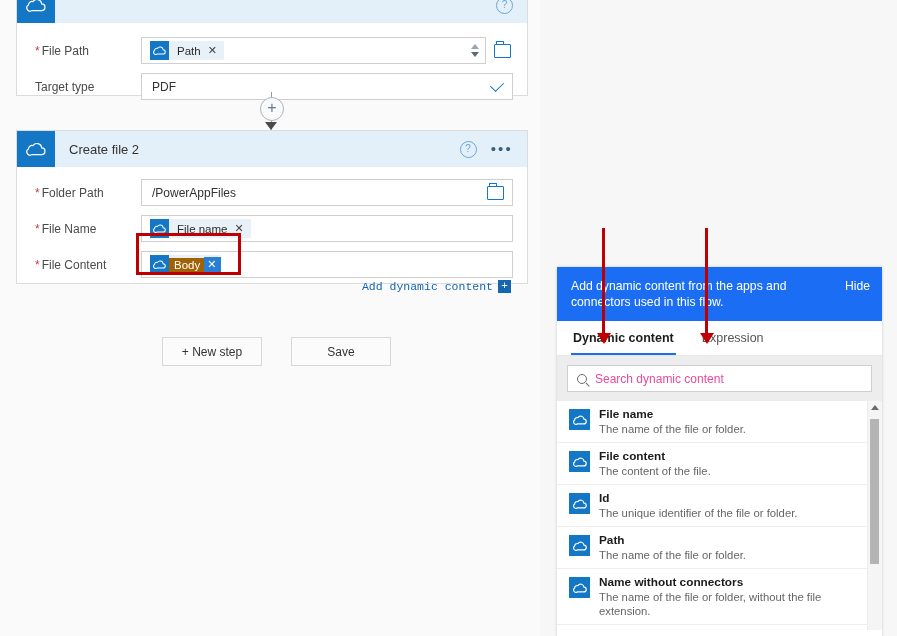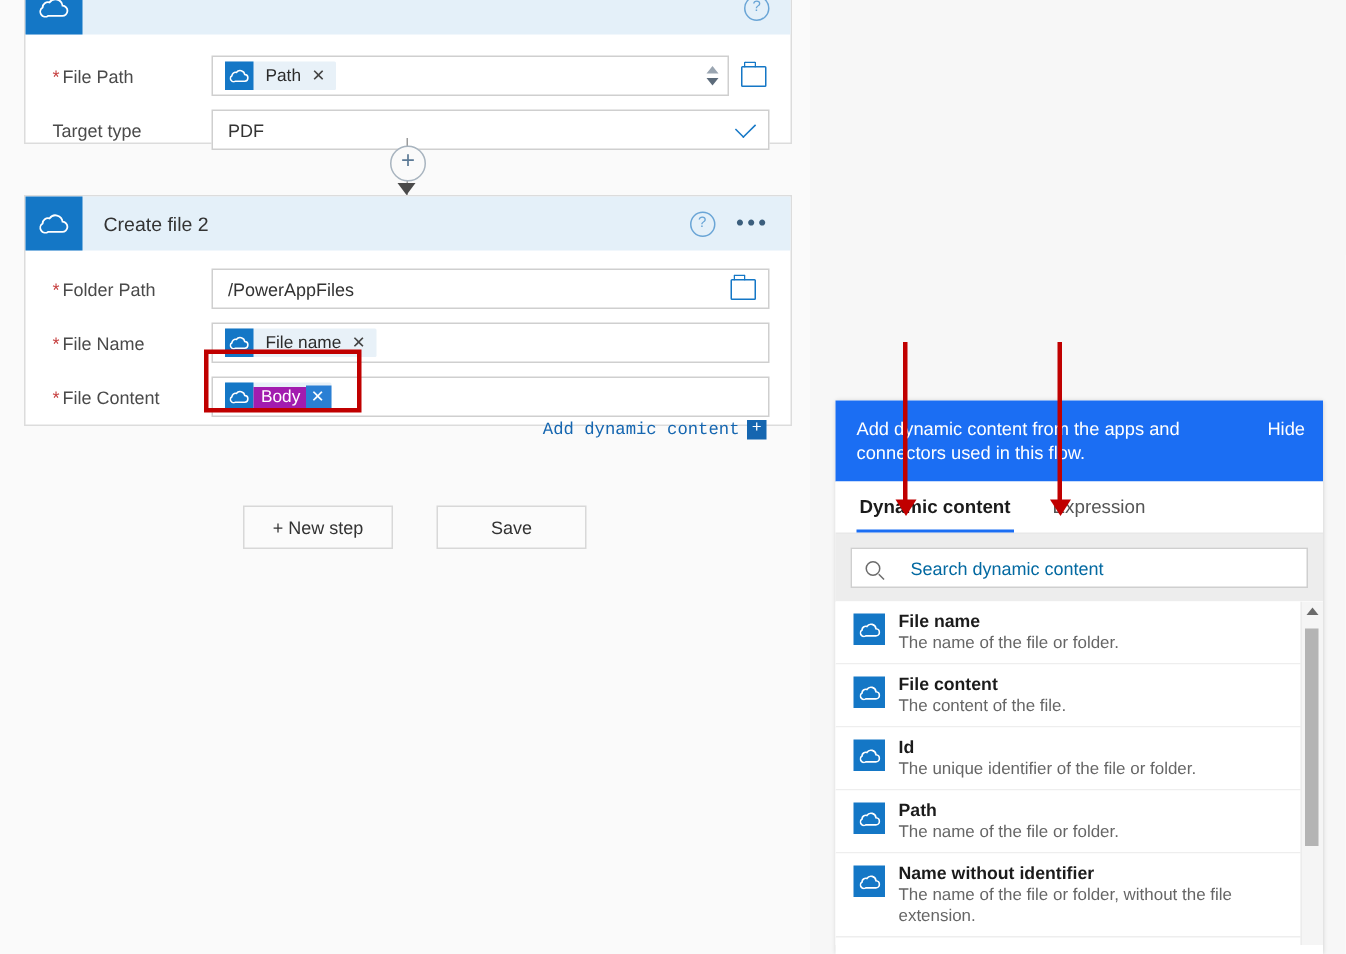--- a/index.html
+++ b/index.html
@@ -108,21 +108,21 @@
     font-size:11.5px;color:#2b2b2b;
     border-radius:1px;
   }
   .token .tok-ico{
     width:19px;height:19px;background:#1477c6;
     display:flex;align-items:center;justify-content:center;flex:0 0 19px;
   }
   .token .tok-label{padding:0 7px 0 8px;}
   .token .tok-x{padding-right:7px;color:#444;font-size:11px;cursor:pointer;}
   
-  .token.selected .tok-label{background:#a21caf;color:#fff;padding:1px 4px 1px 5px;}
+  .token.selected .tok-label{background:#a16207;color:#fff;padding:1px 4px 1px 5px;}
   .token.selected .tok-x{background:#2a7fd4;color:#fff;padding:1px 5px 1px 3px;}
 
   
   .adc{
     display:flex;align-items:center;justify-content:flex-end;
     gap:5px;margin-top:-2px;padding-right:2px;font-family:Liberation Mono, monospace;
   }
   .adc-link{color:#1566b0;font-size:11.5px;cursor:pointer;}
   .adc-plus{
     width:13px;height:13px;background:#1566b0;color:#fff;
@@ -184,21 +184,21 @@
     display:flex;align-items:center;gap:8px;padding:0 9px;box-sizing:border-box;
   }
   .mag{
     width:8px;height:8px;border:1.3px solid #6b6b6b;border-radius:50%;
     position:relative;flex:0 0 8px;
   }
   .mag:after{
     content:"";position:absolute;right:-4px;bottom:-3px;width:5px;height:1.3px;
     background:#6b6b6b;transform:rotate(45deg);
   }
-  .dc-search-ph{font-size:12px;color:#0369a1;margin-left:12px;}
+  .dc-search-ph{font-size:12px;color:#ec4899;}
 
   
   .dc-list-wrap{position:relative;background:#fff;height:229px;overflow:hidden;}
   .dc-list{position:absolute;left:0;top:0;right:14px;}
   .dc-item{
     display:flex;align-items:flex-start;gap:9px;
     padding:6px 10px 6px 12px;
     border-bottom:1px solid #eeeeee;
     cursor:pointer;background:#fff;
   }
@@ -435,21 +435,21 @@
             <span class="dc-item-desc" style="display: block;">The name of the file or folder.</span>
           </span>
         </div>
         <div class="dc-item">
           <span class="dc-item-ico">
             <svg width="14" height="10" viewBox="0 0 20 14" aria-hidden="true">
               <path d="M6 12.6h9.4a3.4 3.4 0 0 0 .3-6.8A4.8 4.8 0 0 0 7 3.6 3.6 3.6 0 0 0 2.4 7 3.1 3.1 0 0 0 6 12.6z" fill="none" stroke="#fff" stroke-width="1.6"></path>
             </svg>
           </span>
           <span class="dc-item-txt">
-            <span class="dc-item-name" style="display: block;">Name without identifier</span>
+            <span class="dc-item-name" style="display: block;">Name without connectors</span>
             <span class="dc-item-desc" style="display: block;">The name of the file or folder, without the file extension.</span>
           </span>
         </div>
       </div>
     <div class="dc-scroll">
       <div class="sb-up"></div>
       <div class="sb-thumb"></div>
     </div>
   </div>
 

